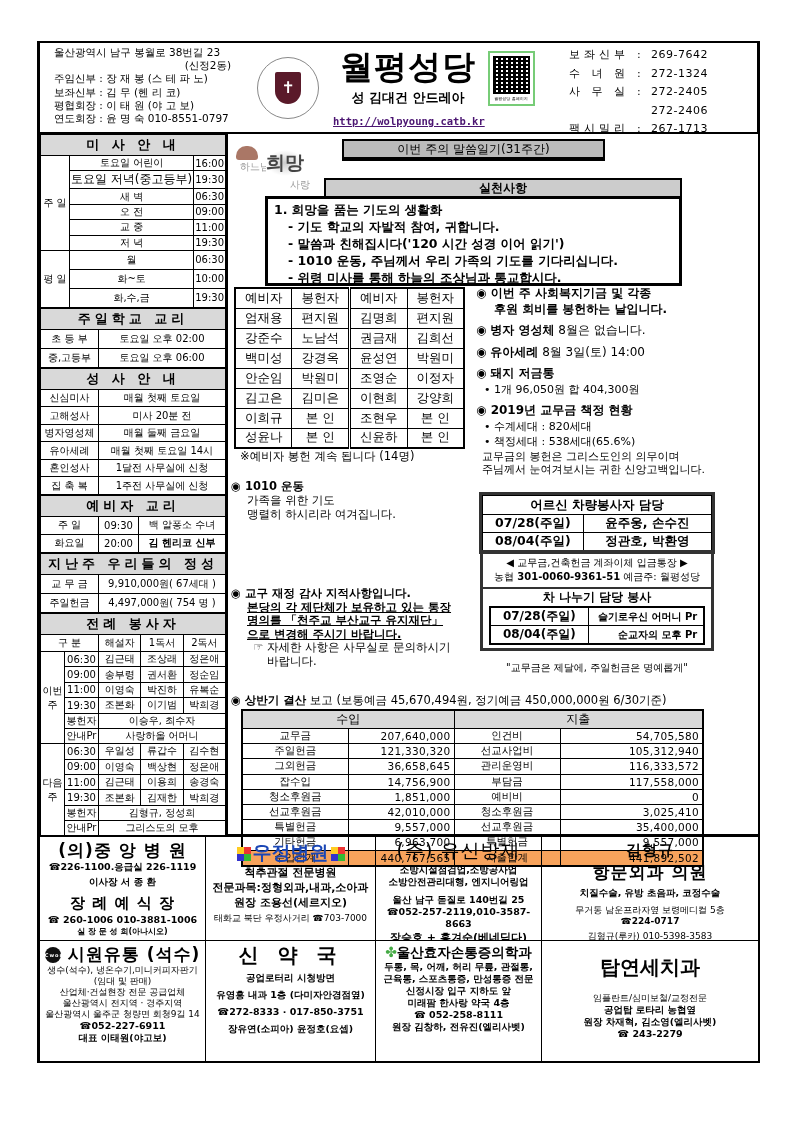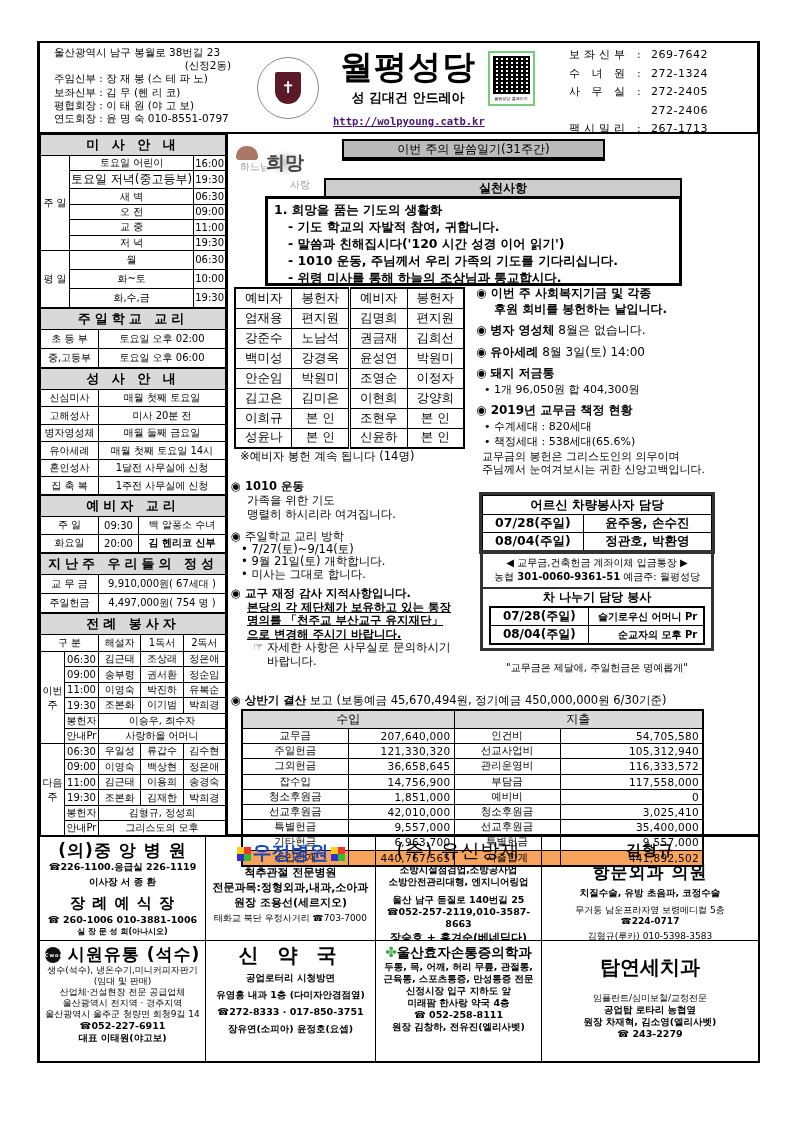--- a/index.html
+++ b/index.html
@@ -458,26 +458,20 @@
         </table>
       <div class="note">※예비자 봉헌 계속 됩니다 (14명)</div>
     </div>
 
     <div class="box1010">
       <div class="h-bullet">1010 운동</div>
       <div class="b">가족을 위한 기도</div>
       <div class="b">맹렬히 하시리라 여겨집니다.</div>
     </div>
 
-    <div class="school">
-      <div class="h-bullet" style="font-weight:normal">주일학교 교리 방학</div>
-      <div class="li">7/27(토)~9/14(토)</div>
-      <div class="li">9월 21일(토) 개학합니다.</div>
-      <div class="li">미사는 그대로 합니다.</div>
-    </div>
 
     <div class="audit">
       <div class="h-bullet">교구 재정 감사 지적사항입니다.</div>
       <div class="u">본당의 각 제단체가 보유하고 있는 통장</div>
       <div class="u">명의를 「천주교 부산교구 유지재단」</div>
       <div class="u">으로 변경해 주시기 바랍니다.</div>
       <div class="s">☞ 자세한 사항은 사무실로 문의하시기</div>
       <div class="s" style="padding-left:36px">바랍니다.</div>
     </div>
 

